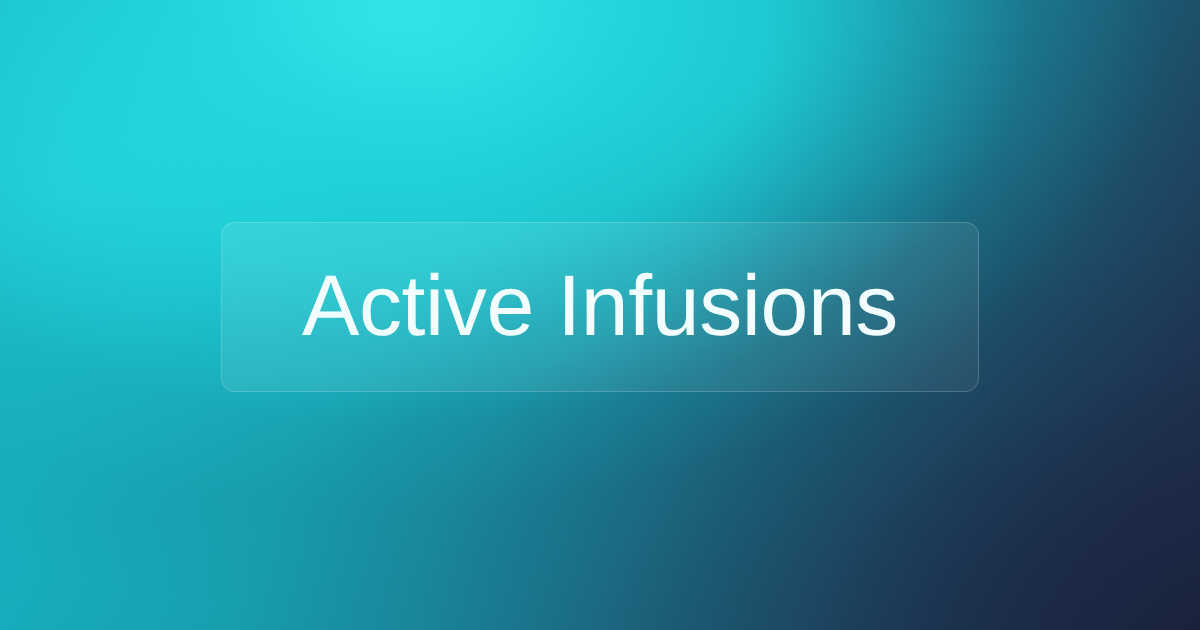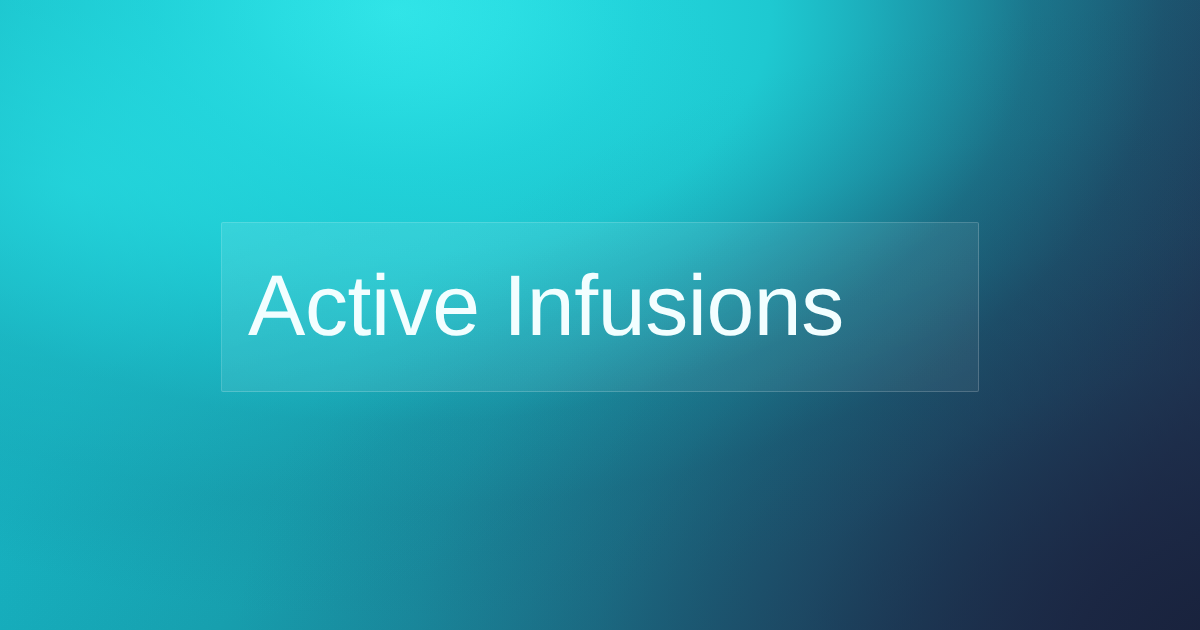--- a/index.html
+++ b/index.html
@@ -94,30 +94,31 @@
     display: flex;
     align-items: center;
     justify-content: center;
   }
 
   .title-card {
     box-sizing: border-box;
     width: 758px;
     height: 170px;
     margin-top: -17px;
-    border-radius: 2px;
+    border-radius: 14px;
     border: 1px solid rgba(255, 255, 255, 0.17);
     background-image: linear-gradient(
       160deg,
       rgba(255, 255, 255, 0.10) 0%,
       rgba(255, 255, 255, 0.075) 45%,
       rgba(255, 255, 255, 0.055) 100%
     );
     display: flex;
     align-items: center;
+    justify-content: center;
     padding: 0 26px;
   }
 
   .title-text {
     margin: 0;
     font-family: "Liberation Sans", sans-serif;
     font-size: 86px;
     font-weight: 300;
     line-height: 1.02;
     letter-spacing: -0.4px;

